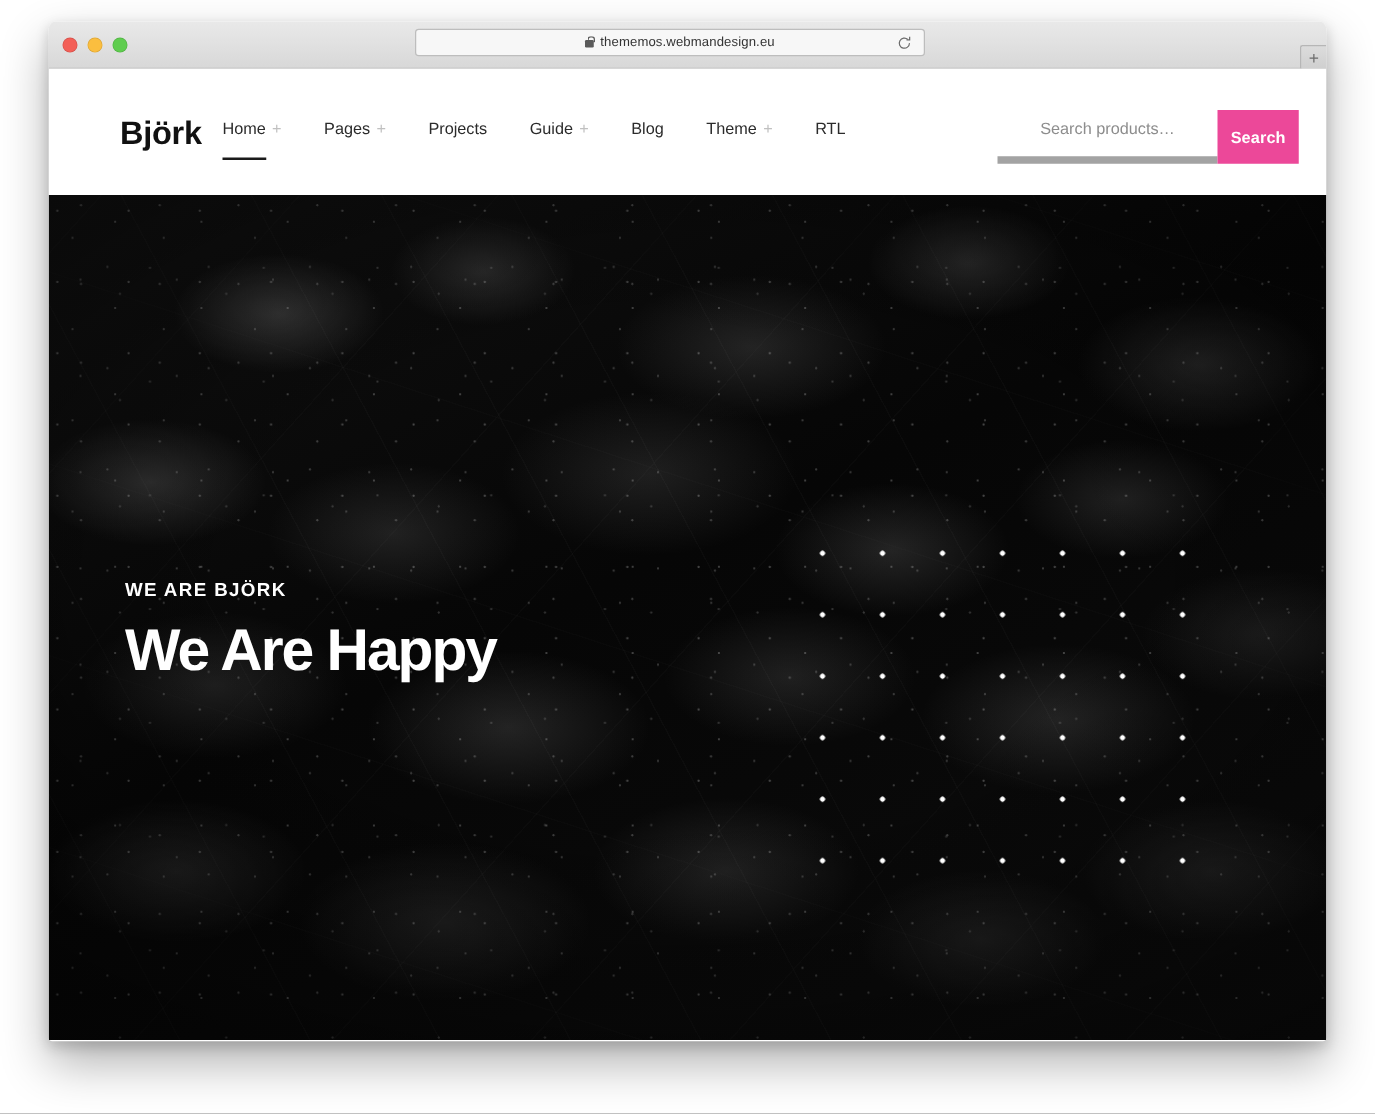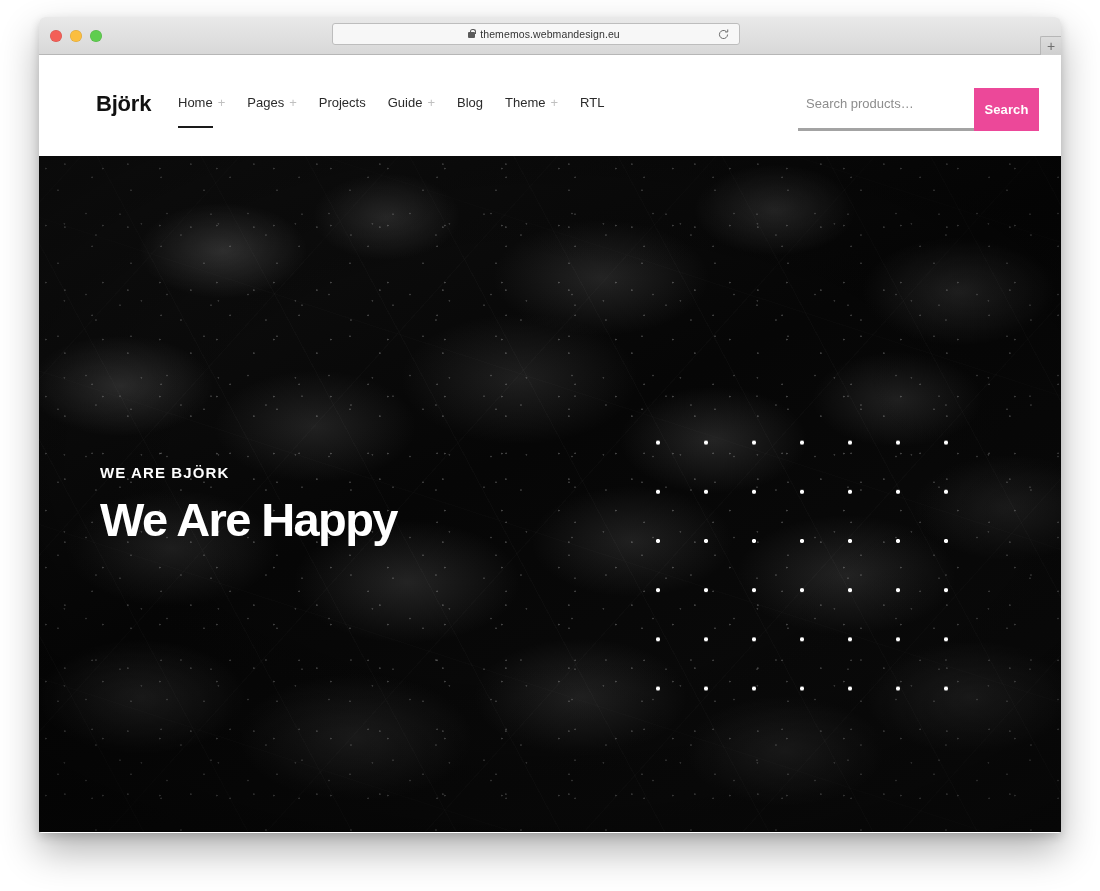--- a/index.html
+++ b/index.html
@@ -127,33 +127,33 @@
     height: 101px;
     background: #ffffff;
     display: flex;
     align-items: center;
   }
 
   .brand {
     position: absolute;
     left: 57px;
     top: 36px;
-    font-size: 22px;
+    font-size: 26px;
     font-weight: bold;
     color: #111111;
     letter-spacing: -0.2px;
   }
 
   .main-nav {
     position: absolute;
     left: 130px;
     top: 40px;
     display: flex;
     align-items: flex-start;
-    gap: 4px;
+    gap: 16px;
   }
   .nav-item {
     position: relative;
     display: flex;
     align-items: center;
     padding: 0 9px;
     font-size: 13px;
     color: #2b2b2b;
     white-space: nowrap;
   }
@@ -176,28 +176,29 @@
   .search-area {
     position: absolute;
     right: 22px;
     top: 33px;
     display: flex;
     align-items: stretch;
   }
   .search-field {
     width: 176px;
     border: none;
-    border-bottom: 3px solid #a3a3a3;
+    border-bottom: 6px solid #a3a3a3;
     background: transparent;
     font-family: "Liberation Sans", sans-serif;
     font-size: 13px;
     color: #333;
     padding: 0 8px 9px 8px;
     outline: none;
     height: 43px;
+    text-align: center;
   }
   .search-field::placeholder { color: #8d8d8d; }
   .search-button {
     width: 65px;
     height: 43px;
     background: #ec4899;
     border: none;
     color: #ffffff;
     font-family: "Liberation Sans", sans-serif;
     font-size: 13px;

